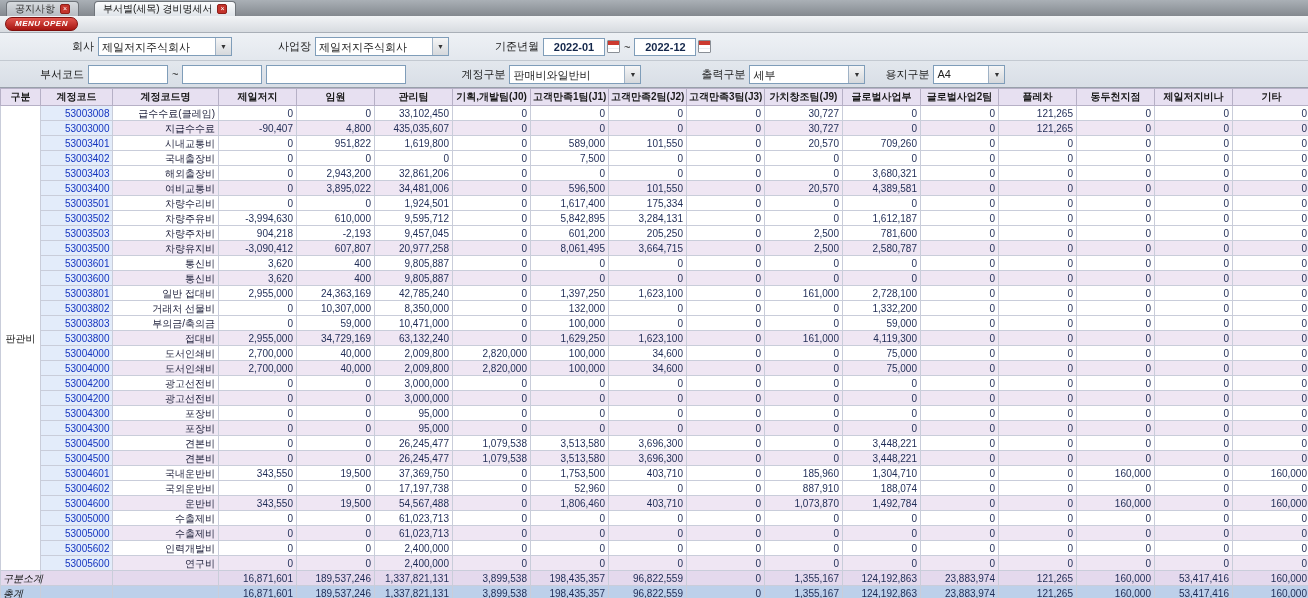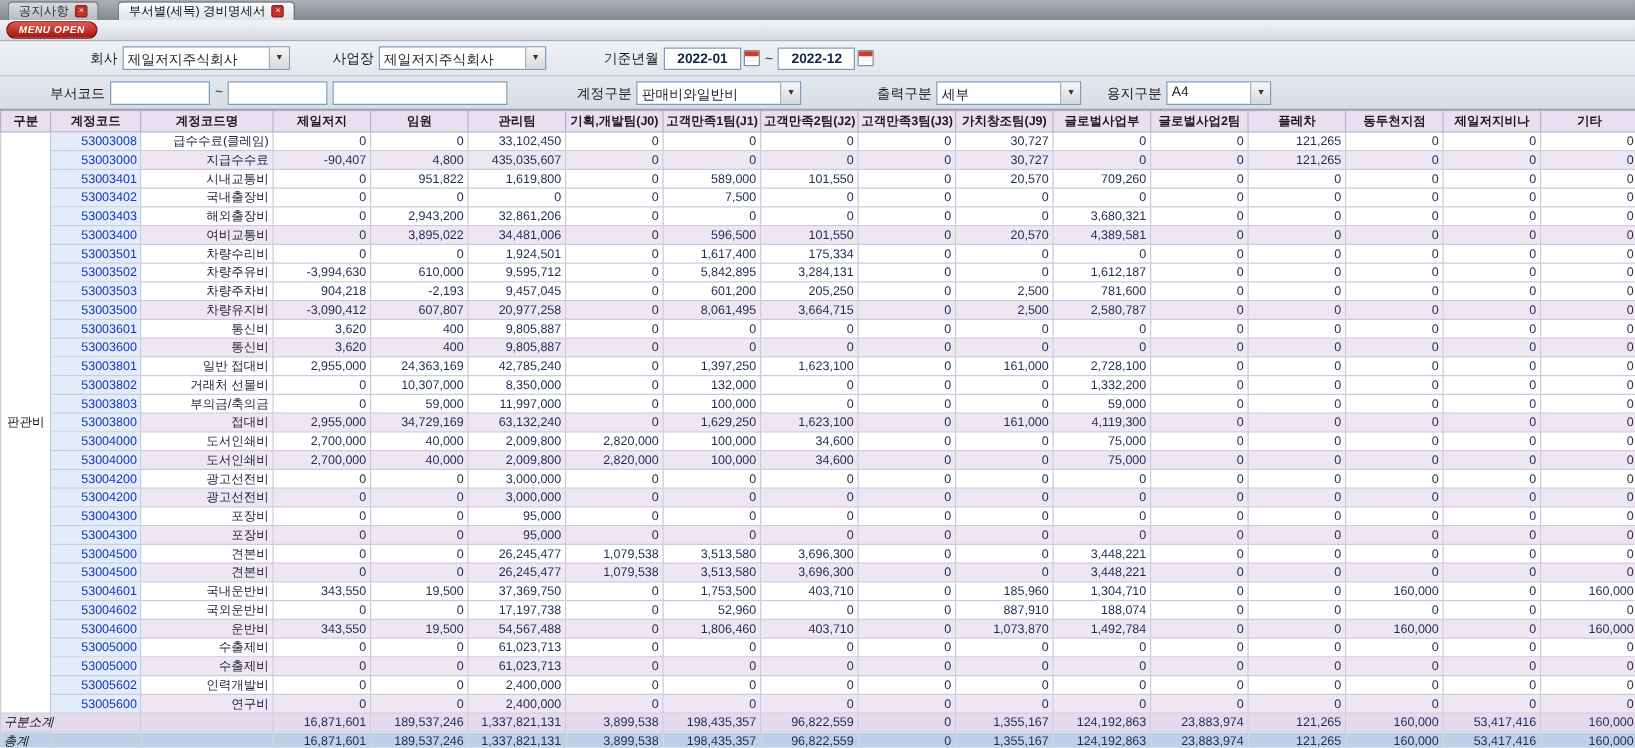--- a/index.html
+++ b/index.html
@@ -70,21 +70,21 @@
   <span class="menu-open">MENU OPEN</span>
 </div>
 
 <div class="filters">
   <div class="frow">
     <span class="flabel" style="margin-left:72px">회사</span>
     <span class="combo" style="width:134px">
       <span class="val">제일저지주식회사</span>
       <span class="arrow">▼</span>
     </span>
-    <span class="flabel" style="margin-left:34px">사업장</span>
+    <span class="flabel" style="margin-left:46px">사업장</span>
     <span class="combo" style="width:134px">
       <span class="val">제일저지주식회사</span>
       <span class="arrow">▼</span>
     </span>
     <span class="flabel" style="margin-left:46px">기준년월</span>
     <span class="datebox">2022-01</span>
     <span class="calicon"></span>
     <span class="tilde">~</span>
     <span class="datebox">2022-12</span>
     <span class="calicon"></span>
@@ -99,21 +99,21 @@
     <span class="combo" style="width:132px">
       <span class="val">판매비와일반비</span>
       <span class="arrow">▼</span>
     </span>
     <span class="flabel" style="margin-left:60px">출력구분</span>
     <span class="combo" style="width:116px">
       <span class="val">세부</span>
       <span class="arrow">▼</span>
     </span>
     <span class="flabel" style="margin-left:20px">용지구분</span>
-    <span class="combo" style="width:84px">
+    <span class="combo" style="width:72px">
       <span class="val">A4</span>
       <span class="arrow">▼</span>
     </span>
   </div>
 </div>
 
 <div class="grid-wrap">
   <table>
     <colgroup>
       <col style="width:40px">
@@ -407,21 +407,21 @@
           <td class="num">0</td>
           <td class="num">0</td>
           <td class="num">0</td>
           <td class="num">0</td>
         </tr>
         <tr class="row detail">
           <td class="code">53003803</td>
           <td class="name">부의금/축의금</td>
           <td class="num">0</td>
           <td class="num">59,000</td>
-          <td class="num">11,997,000</td>
+          <td class="num">10,471,000</td>
           <td class="num">0</td>
           <td class="num">100,000</td>
           <td class="num">0</td>
           <td class="num">0</td>
           <td class="num">0</td>
           <td class="num">59,000</td>
           <td class="num">0</td>
           <td class="num">0</td>
           <td class="num">0</td>
           <td class="num">0</td>

